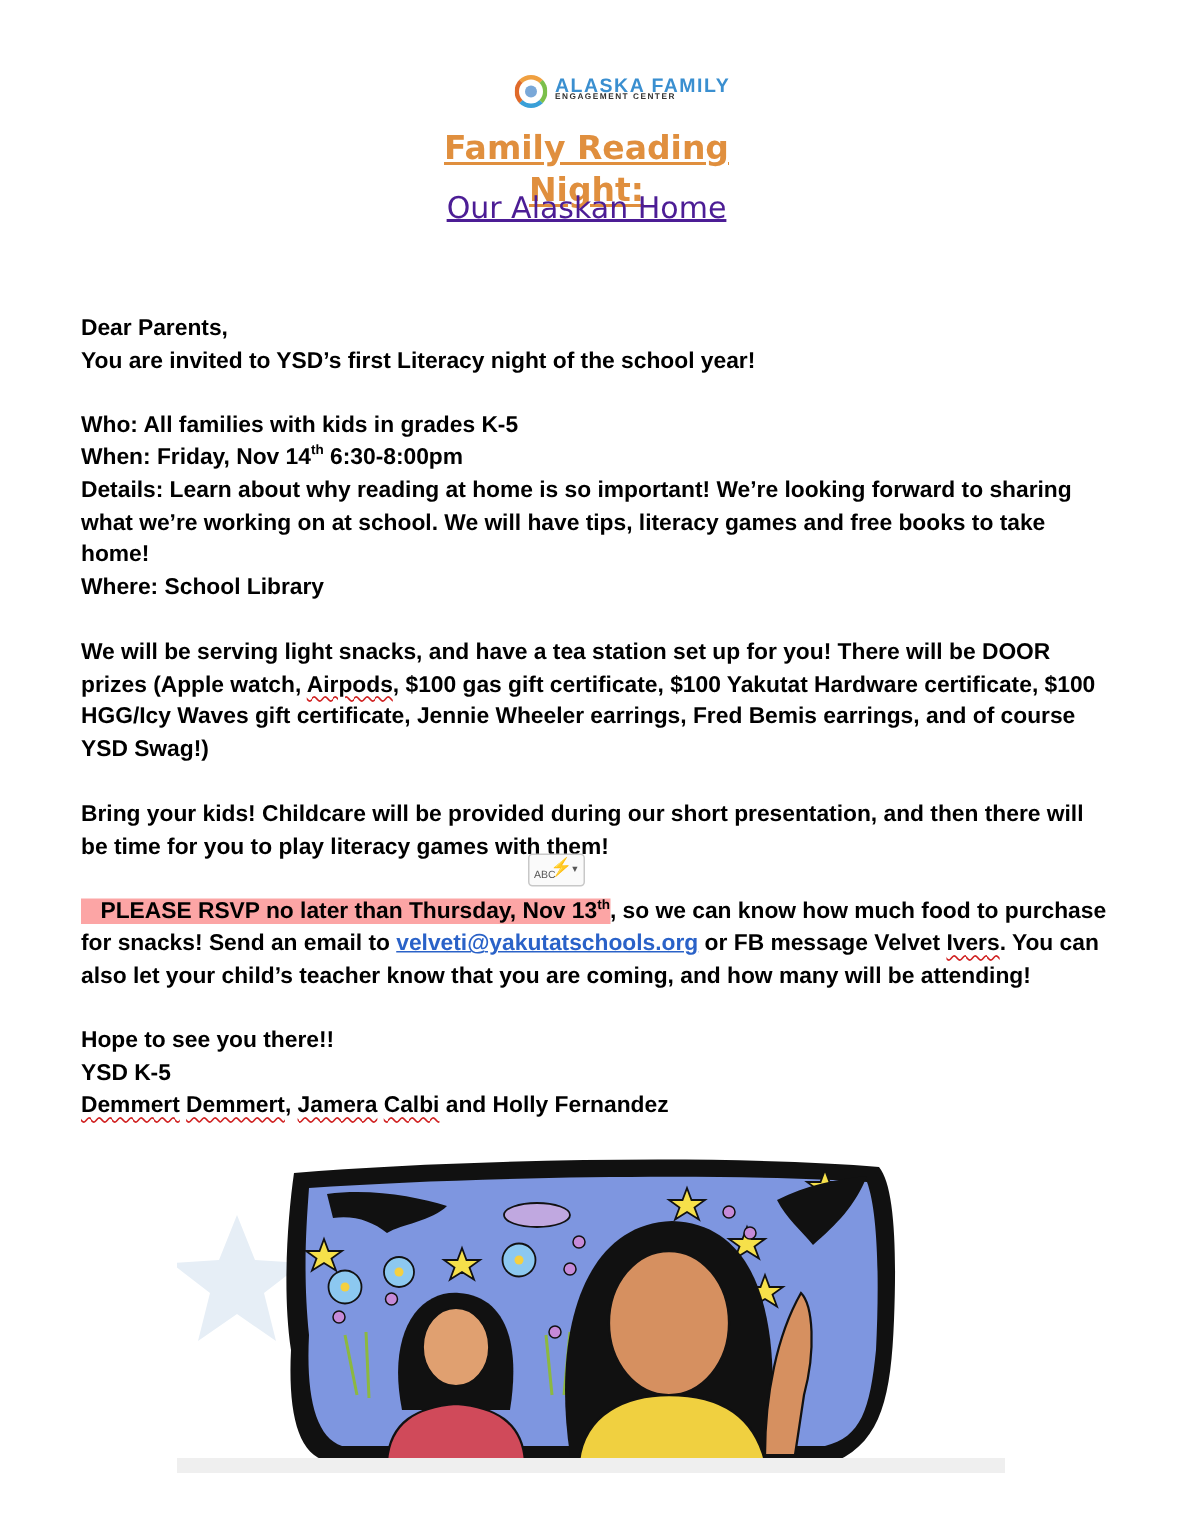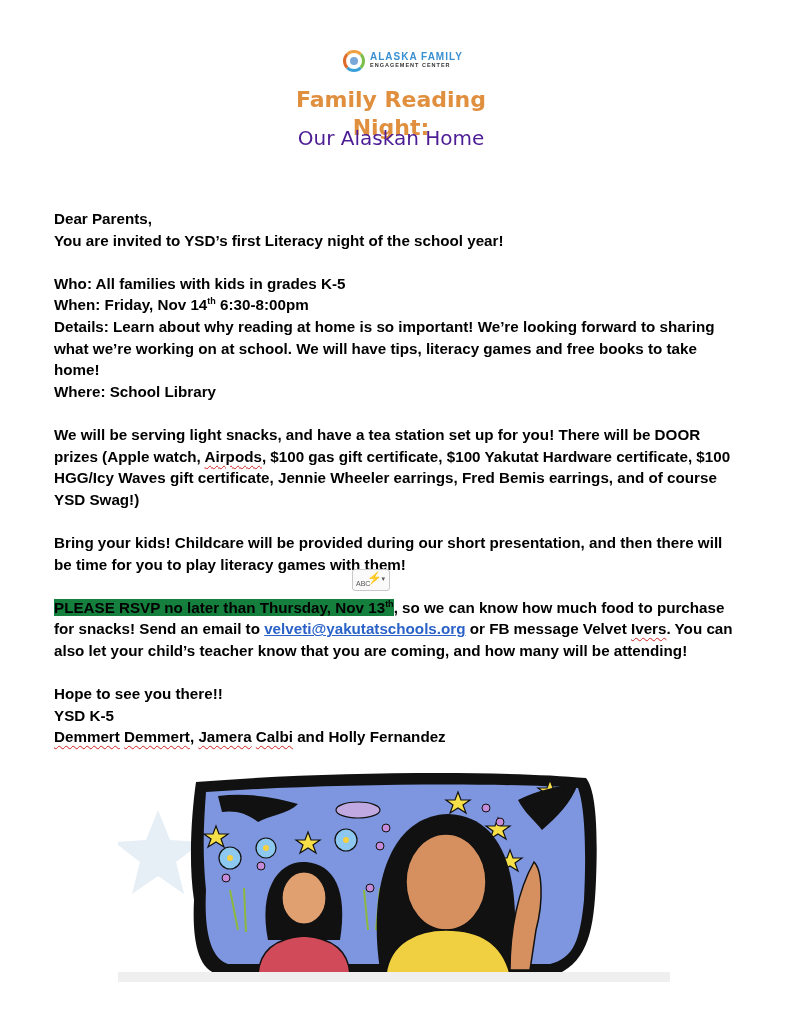--- a/index.html
+++ b/index.html
@@ -1,30 +1,30 @@
 <!DOCTYPE html>
 <html><head>
 <meta charset="utf-8">
 <style>
   html, body { margin:0; padding:0; background:#ffffff; }
   body { width:799px; height:1024px; position:relative; overflow:hidden; font-family:"Liberation Sans", sans-serif; color:#000; }
   .logo { position:absolute; left:343px; top:50px; display:flex; align-items:center; gap:5px; }
   .logo-mark { width:22px; height:22px; border-radius:50%; border:3px solid; border-color:#f0a040 #7bbf4a #3aa0d8 #e06a2a; box-sizing:border-box; position:relative; }
   .logo-mark::after { content:""; position:absolute; left:4px; top:4px; width:8px; height:8px; border-radius:50%; background:#7aa8d8; }
   .logo-text { font-size:6.5px; font-weight:bold; letter-spacing:1px; line-height:8px; }
-  .logo-text .l1 { color:#3a8fd0; font-size:10px; }
+  .logo-text .l1 { color:#3a8fd0; font-size:13px; }
   .logo-text .l2 { color:#333; font-size:5.5px; }
-  .title { position:absolute; left:0; width:782px; text-align:center; font-family:"DejaVu Sans", sans-serif; }
+  .title { position:absolute; left:0; width:782px; text-align:center; font-family:"DejaVu Sans", sans-serif;text-decoration:underline; }
   .t1 { top:86px; font-size:22px; font-weight:bold; color:#e08f3e; line-height:28px; }
   .t2 { top:125px; font-size:20px; color:#4c1d95; line-height:26px; }
   .body { position:absolute; left:54px; top:208px; width:690px; font-size:15.2px; font-weight:bold; line-height:21.6px; }
   .body p { margin:0; }
   .gap { height:21.6px; }
   sup { font-size:9px; line-height:0; vertical-align:super; }
-  .hl { background:#15803d; }
+  .hl { background:#fca5a5;padding-left:13px; }
   .link { color:#2a62c8; text-decoration:underline; }
   .squig { text-decoration:underline wavy #d02020; text-decoration-thickness:1px; text-underline-offset:3px; }
   .autocorrect { position:absolute; left:352px; top:569px; width:38px; height:22px; border:1px solid #c8c8c8; border-radius:3px; background:#fafafa; box-sizing:border-box; }
   .autocorrect .abc { position:absolute; left:3px; top:10px; font-size:7px; color:#555; }
   .autocorrect .bolt { position:absolute; left:14px; top:1px; font-size:12px; color:#f07a10; }
   .autocorrect .caret { position:absolute; right:4px; top:5px; font-size:7px; color:#555; }
   .art { position:absolute; left:118px; top:770px; width:552px; height:212px; }
   .art-base { position:absolute; left:0; top:202px; width:552px; height:10px; background:#efefef; }
 </style>
 </head>

